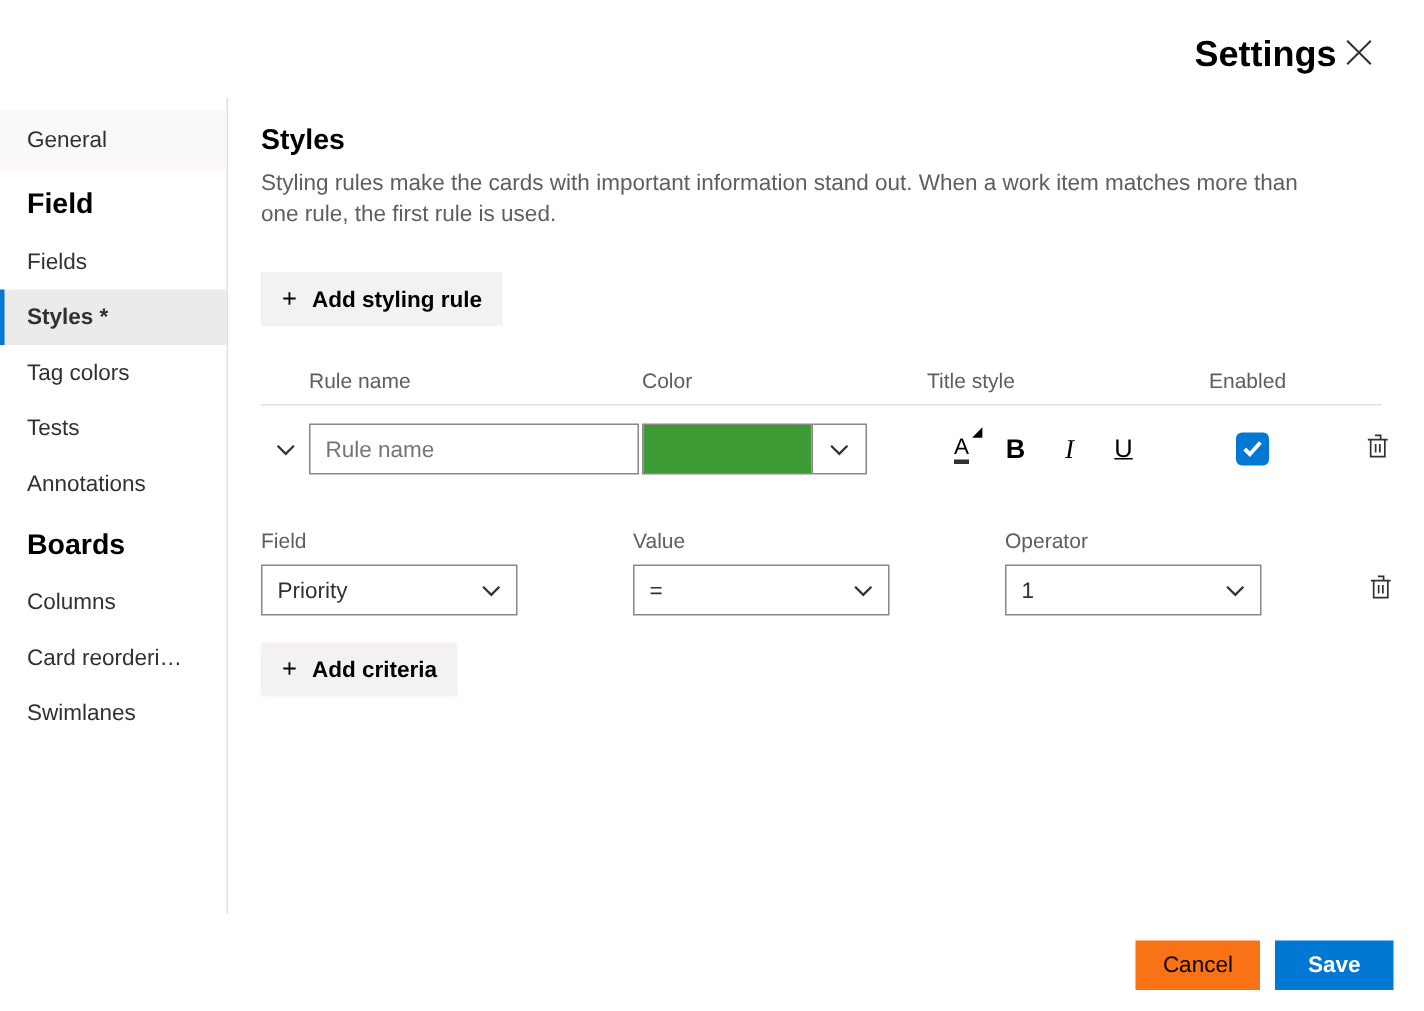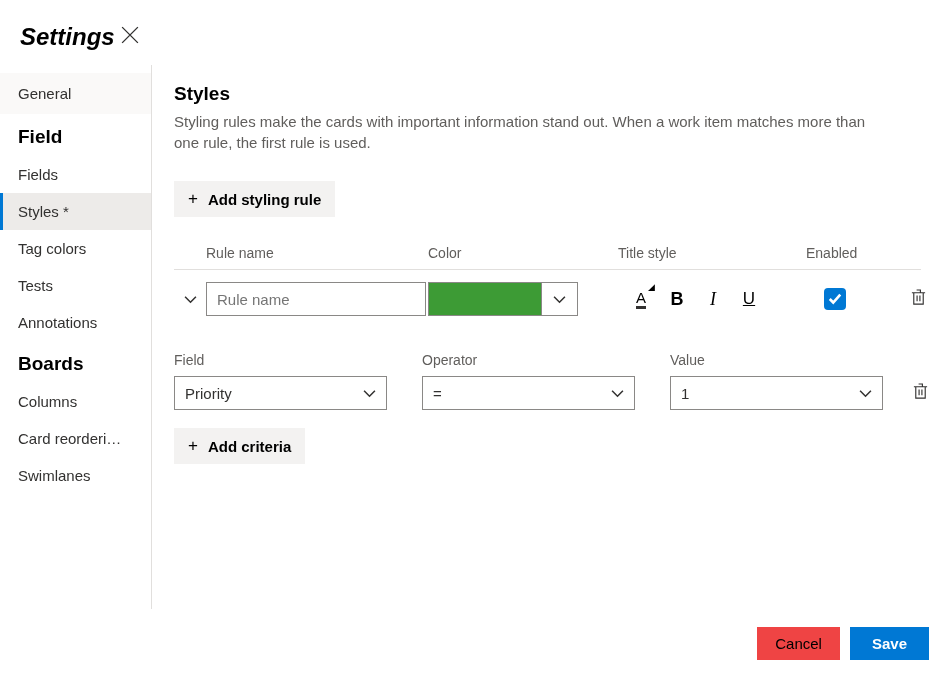--- a/index.html
+++ b/index.html
@@ -1,28 +1,28 @@
 <!DOCTYPE html>
 <html><head>
   <meta charset="utf-8">
   <style>
     * { box-sizing: border-box; margin: 0; padding: 0; font-family: "Segoe UI", -apple-system, sans-serif; }
     body { background: #fff; color: #323130; width: 949px; height: 674px; overflow: hidden; position: relative; }
 
-    .header { display: flex; align-items: center; justify-content: flex-start; padding: 20px 28px 12px 20px; font-style: italic; }
+    .header { display: flex; align-items: center; justify-content: flex-end; padding: 20px 28px 12px 20px; }
     .header h1 { font-size: 24px; font-weight: 700; color: #000; }
     .close-btn { background: none; border: none; cursor: pointer; padding: 6px; color: #323130; }
     .close-btn svg { width: 18px; height: 18px; }
 
     .layout { display: flex; height: calc(100% - 130px); }
 
     .sidebar { width: 152px; border-right: 1px solid #e1dfdd; padding-top: 8px; }
     .sidebar-group-label { font-size: 19px; font-weight: 700; padding: 12px 18px 8px; color: #000; }
     .sidebar-item { padding: 10px 18px; font-size: 15px; color: #323130; cursor: pointer; white-space: nowrap; overflow: hidden; text-overflow: ellipsis; }
-    .sidebar-item.active { background: #edebe9; border-left: 3px solid #0078d4; padding-left: 15px; font-weight: 400; }
+    .sidebar-item.active { background: #edebe9; border-left: 3px solid #0078d4; padding-left: 15px; font-weight: 700; }
     .sidebar-item:first-child { background: #faf9f8; }
     .sidebar-item.general { background: #faf9f8; padding: 12px 18px; }
 
     .main { flex: 1; padding: 18px 28px 18px 22px; overflow-y: auto; }
     .main h2 { font-size: 19px; font-weight: 700; margin-bottom: 6px; color: #000; }
     .subtitle { font-size: 15px; color: #605e5c; line-height: 1.4; margin-bottom: 28px; max-width: 720px; }
 
     .add-rule-btn, .add-criteria-btn { display: inline-flex; align-items: center; gap: 10px; background: #f3f2f1; border: none; padding: 8px 14px; font-size: 15px; font-weight: 600; cursor: pointer; color: #000; }
     .add-rule-btn .plus, .add-criteria-btn .plus { font-size: 17px; font-weight: 400; }
 
@@ -50,26 +50,26 @@
     .font-color-icon .drop { position: absolute; top: -3px; right: -3px; font-size: 9px; }
 
     .checkbox { width: 22px; height: 22px; border-radius: 4px; background: #0078d4; display: flex; align-items: center; justify-content: center; cursor: pointer; margin-left: 18px; }
     .checkbox svg { width: 14px; height: 14px; stroke: #fff; stroke-width: 3; fill: none; }
 
     .delete-btn { background: none; border: none; cursor: pointer; padding: 4px; margin-left: auto; justify-self: end; }
     .delete-btn svg { width: 17px; height: 17px; }
 
     .criteria-cols { display: grid; grid-template-columns: 248px 248px 218px auto; padding-top: 24px; padding-bottom: 8px; font-size: 14px; color: #605e5c; }
     .criteria-row { display: grid; grid-template-columns: 216px 32px 216px 32px 216px auto; align-items: center; padding-bottom: 18px; }
-    .select { width: 213px; height: 34px; border: 1px solid #8a8886; padding: 0 10px; font-size: 15px; background: #fff; display: flex; align-items: center; justify-content: space-between; cursor: pointer; }
+    .select { width: 171px; height: 34px; border: 1px solid #8a8886; padding: 0 10px; font-size: 15px; background: #fff; display: flex; align-items: center; justify-content: space-between; cursor: pointer; }
     .select svg { width: 13px; height: 13px; }
     .criteria-row .delete-btn { margin-left: 22px; }
 
     .footer { position: absolute; bottom: 0; right: 0; padding: 14px 20px; display: flex; gap: 10px; background: #fff; }
-    .cancel-btn { background: #ef4444; border: none; padding: 8px 18px; font-size: 15px; cursor: pointer; }
+    .cancel-btn { background: #f97316; border: none; padding: 8px 18px; font-size: 15px; cursor: pointer; }
     .save-btn { background: #0078d4; color: #fff; border: none; padding: 8px 22px; font-size: 15px; font-weight: 600; cursor: pointer; }
   </style>
 </head>
 <body>
 
 <div class="header">
   <h1>Settings</h1>
   <button class="close-btn">
     <svg viewBox="0 0 16 16">
         <path d="M1 1 L15 15 M15 1 L1 15" stroke="#323130" stroke-width="1.2" fill="none"></path>
@@ -142,22 +142,22 @@
       </div>
       <button class="delete-btn">
         <svg viewBox="0 0 16 18">
             <path d="M1 4 H15 M3 4 V16 H13 V4 M6 1 H10 V4 M6.5 7 V13 M9.5 7 V13" stroke="#323130" stroke-width="1.2" fill="none"></path>
           </svg>
       </button>
     </div>
 
     <div class="criteria-cols">
       <div>Field</div>
+      <div>Value</div>
       <div>Operator</div>
-      <div>Value</div>
     </div>
 
     <div class="criteria-row">
       <div class="select">
         <span>Priority</span>
         <svg viewBox="0 0 12 12">
             <path d="M1 3.5 L6 8.5 L11 3.5" stroke="#323130" stroke-width="1.4" fill="none"></path>
           </svg>
       </div>
       <div></div>

